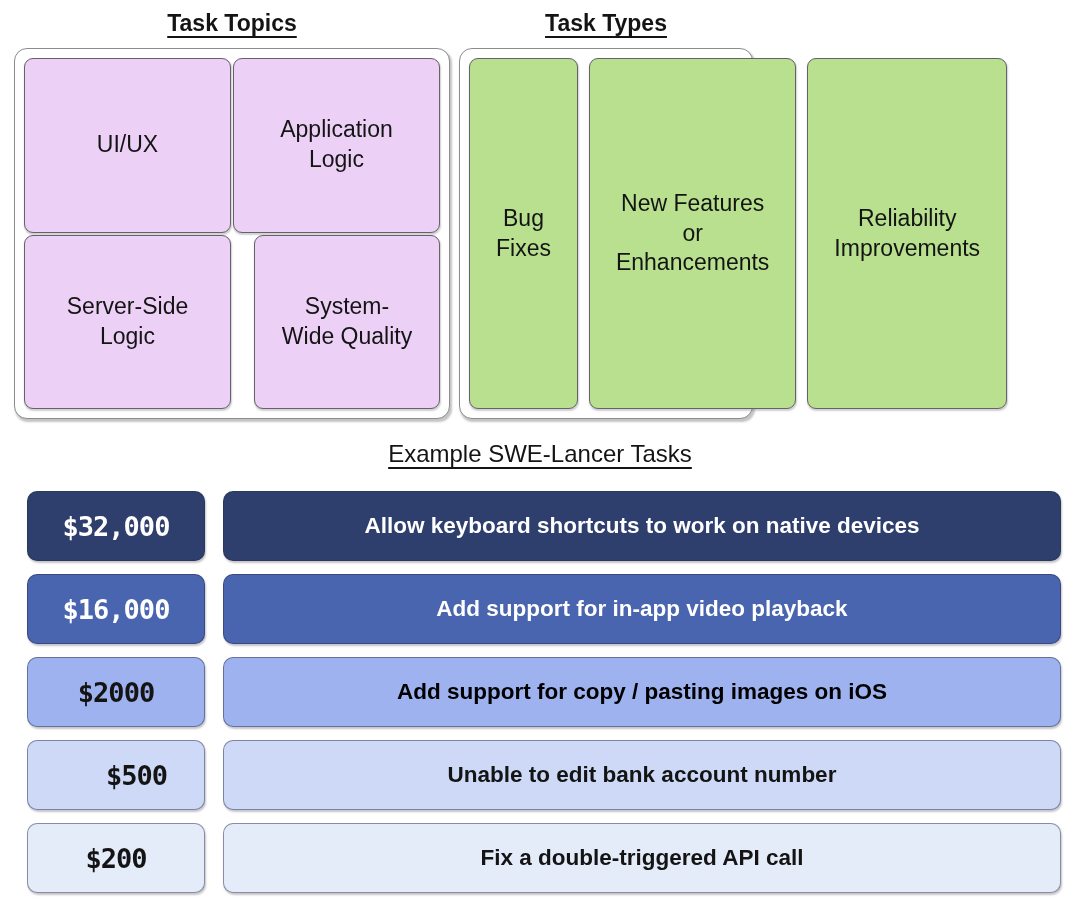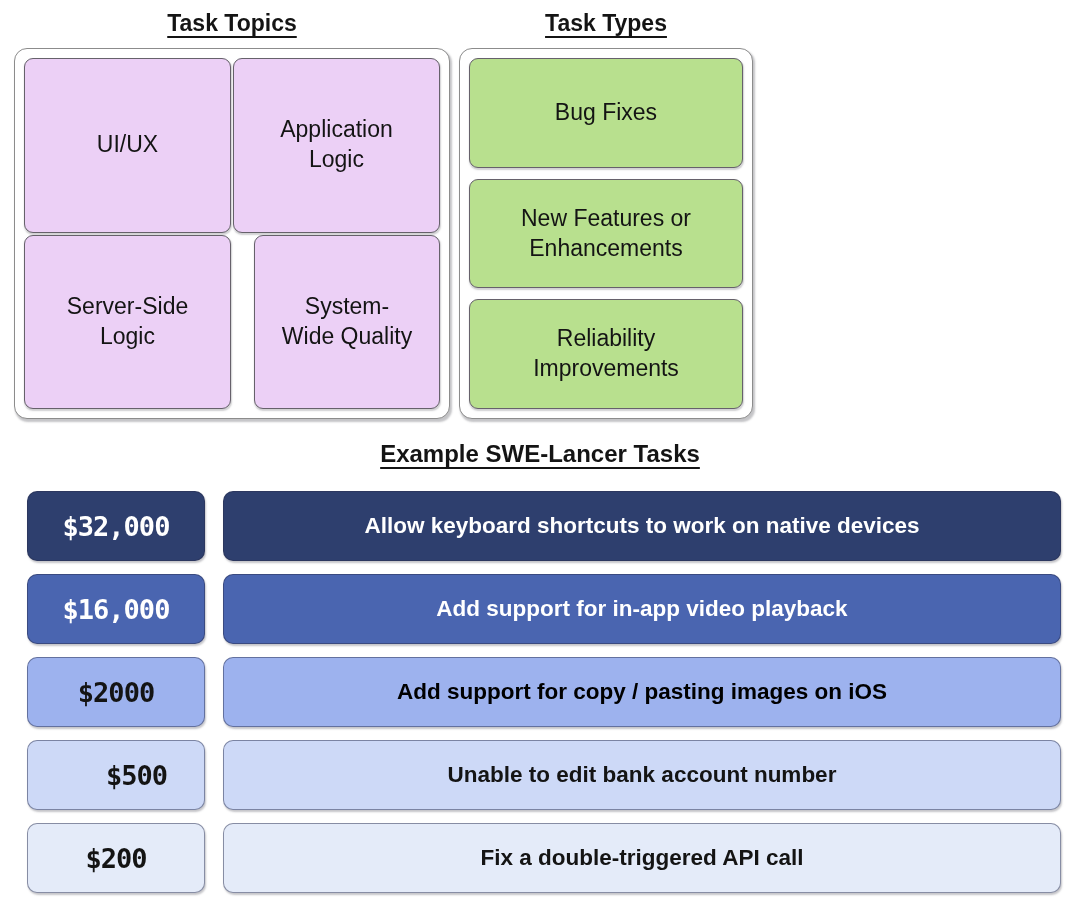--- a/index.html
+++ b/index.html
@@ -41,21 +41,21 @@
   }
   .grid-2x2 {
     display:grid;
     grid-template-columns:1fr 1fr;
     grid-template-rows:1fr 1fr;
     gap:2px;
     height:100%;
   }
   .stack {
     display:flex;
-    flex-direction:column;
+    flex-direction:row;
     gap:11px;
     height:100%;
   }
   .stack > .box { flex:1; }
   .box {
     border:1.3px solid #66616b;
     border-radius:9px;
     display:flex;
     align-items:center;
     justify-content:center;
@@ -64,21 +64,21 @@
     line-height:1.3;
     color:#141414;
     padding:4px 26px;
     box-shadow:0.5px 1.5px 1.5px rgba(120,120,125,0.35);
   }
   
   .examples-title {
     margin-top:21px;
     text-align:center;
     font-size:24px;
-    font-weight:bold;
+    font-weight:normal;
     color:#141414;
     text-decoration:underline;
     text-underline-offset:5px;
     text-decoration-thickness:2px;
   }
   .rows { margin:23px 19px 0 27px; }
   .row {
     display:flex;
     gap:18px;
     height:70px;

